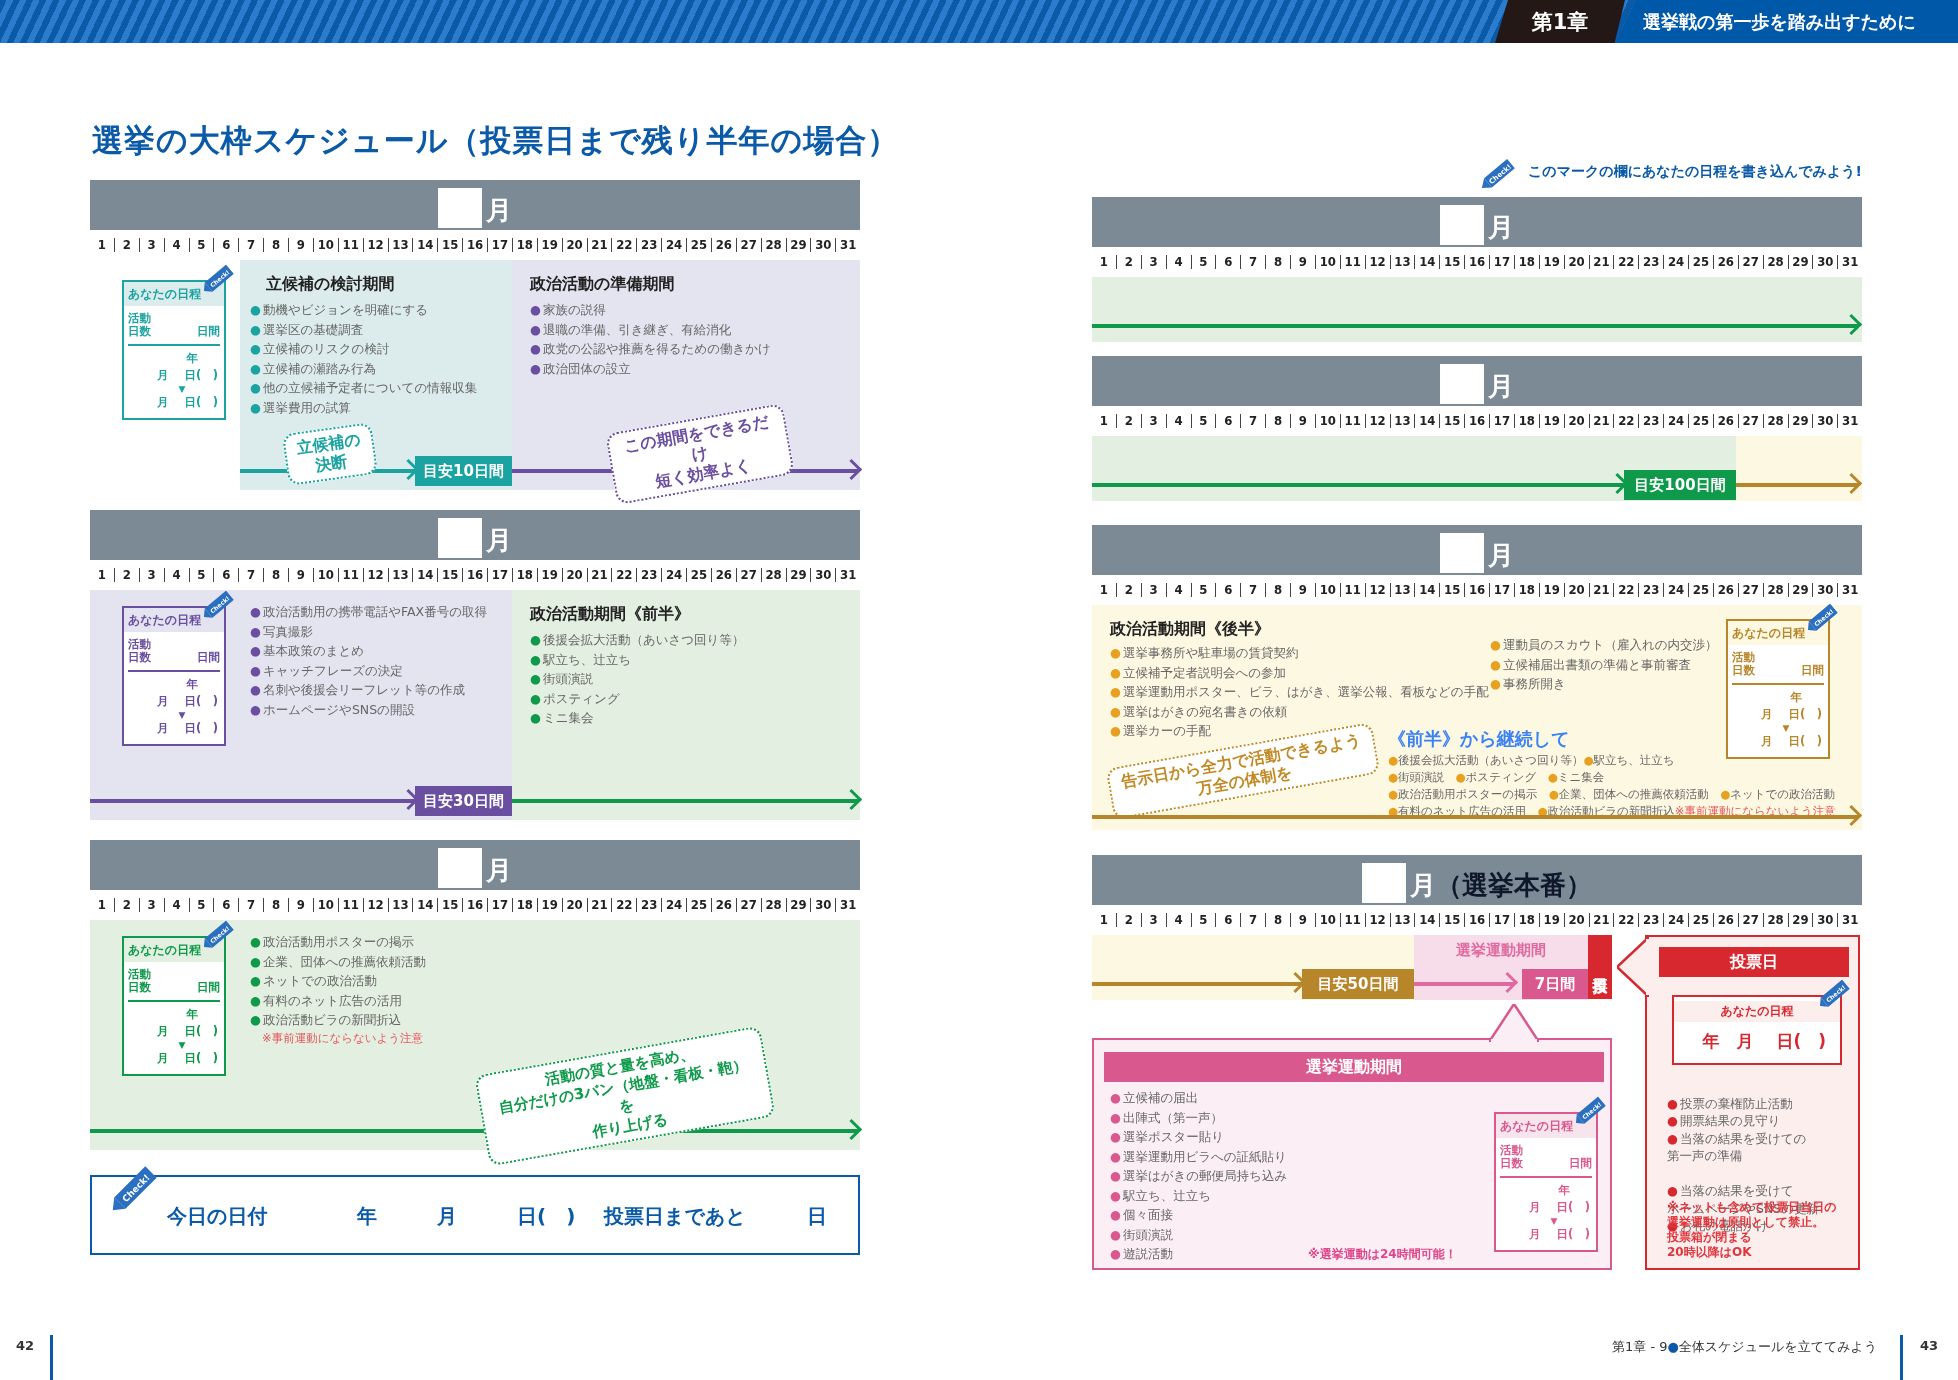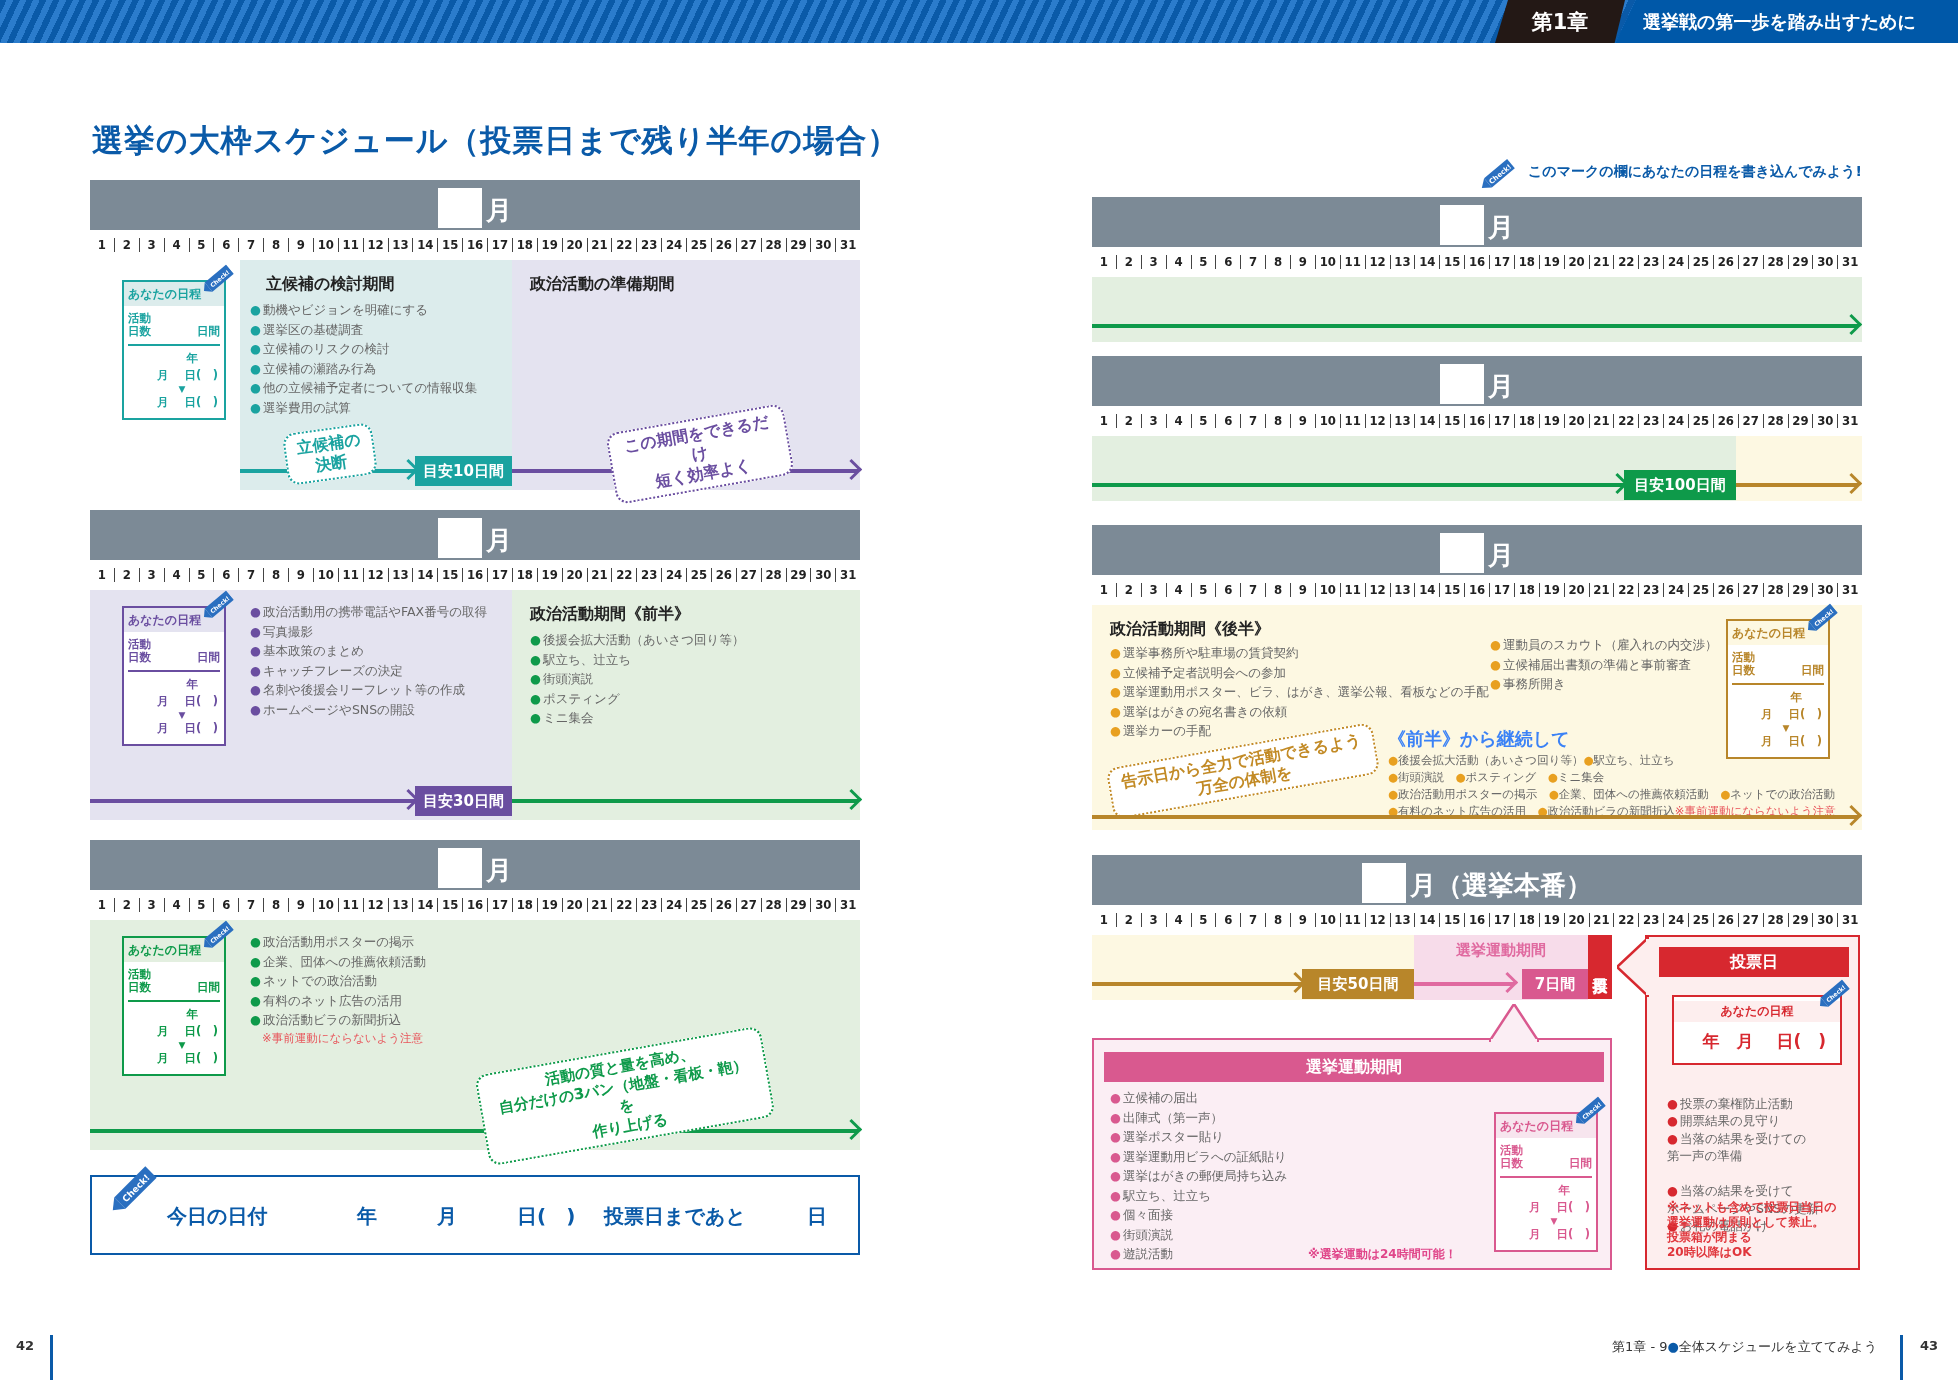--- a/index.html
+++ b/index.html
@@ -36,21 +36,21 @@
   }
 
   
   .month { position: absolute; width: 770px; }
   .month-head {
     height: 50px; background: #7c8a96; position: relative;
     display: flex; align-items: center; justify-content: center;
   }
   .month-box { width: 44px; height: 40px; background: #fff; margin-right: 4px; margin-top: 6px; }
   .month-label { color: #fff; font-size: 26px; font-weight: bold; margin-top: 10px; }
-  .month-sub { color: #ffffff; font-size: 26px; font-weight: bold; margin-top: 10px; }
+  .month-sub { color: #0f172a; font-size: 26px; font-weight: bold; margin-top: 10px; }
   .days {
     height: 30px; display: flex; align-items: center; font-size: 13px; font-weight: bold; color: #222;
     font-family: "DejaVu Sans Condensed", "DejaVu Sans", sans-serif;
   }
   .days span { flex: 1; text-align: center; border-left: 1px solid #444; line-height: 14px; }
   .days span:first-child { border-left: none; }
   .month-body { position: relative; }
 
   .zone { position: absolute; top: 0; bottom: 0; }
   .bg-teal { background: #dcecec; }
@@ -235,20 +235,26 @@
     <div class="sec-title" style="left:176px; top:14px;">立候補の検討期間</div>
     <ul class="bullets b-teal" style="left:160px; top:40px;">
       <li>動機やビジョンを明確にする</li>
         <li>選挙区の基礎調査</li>
         <li>立候補のリスクの検討</li>
       <li>立候補の瀬踏み行為</li>
         <li>他の立候補予定者についての情報収集</li>
         <li>選挙費用の試算</li>
     </ul>
     <div class="sec-title" style="left:440px; top:14px;">政治活動の準備期間</div>
+    <ul class="bullets b-purple" style="left:440px; top:40px;">
+      <li>家族の説得</li>
+        <li>退職の準備、引き継ぎ、有給消化</li>
+        <li>政党の公認や推薦を得るための働きかけ</li>
+        <li>政治団体の設立</li>
+    </ul>
 
     <div class="arrow a-teal" style="left:150px; top:209px; width:175px;"></div>
     <div class="tag t-teal" style="left:325px; top:196px; width:97px;">目安10日間</div>
     <div class="arrow a-purple" style="left:422px; top:209px; width:346px;"></div>
     <div class="bubble" style="left:195px; top:168px; width:90px; color:#1aa3a0; border-color:#1aa3a0; transform:rotate(-8deg); font-size:16px; white-space:pre-line;">立候補の
 決断</div>
     <div class="bubble" style="left:520px; top:158px; width:180px; color:#6a4ea0; border-color:#6a4ea0; transform:rotate(-10deg); font-size:16px; white-space:pre-line;">この期間をできるだけ
 短く効率よく</div>
   </div>
 </div>

